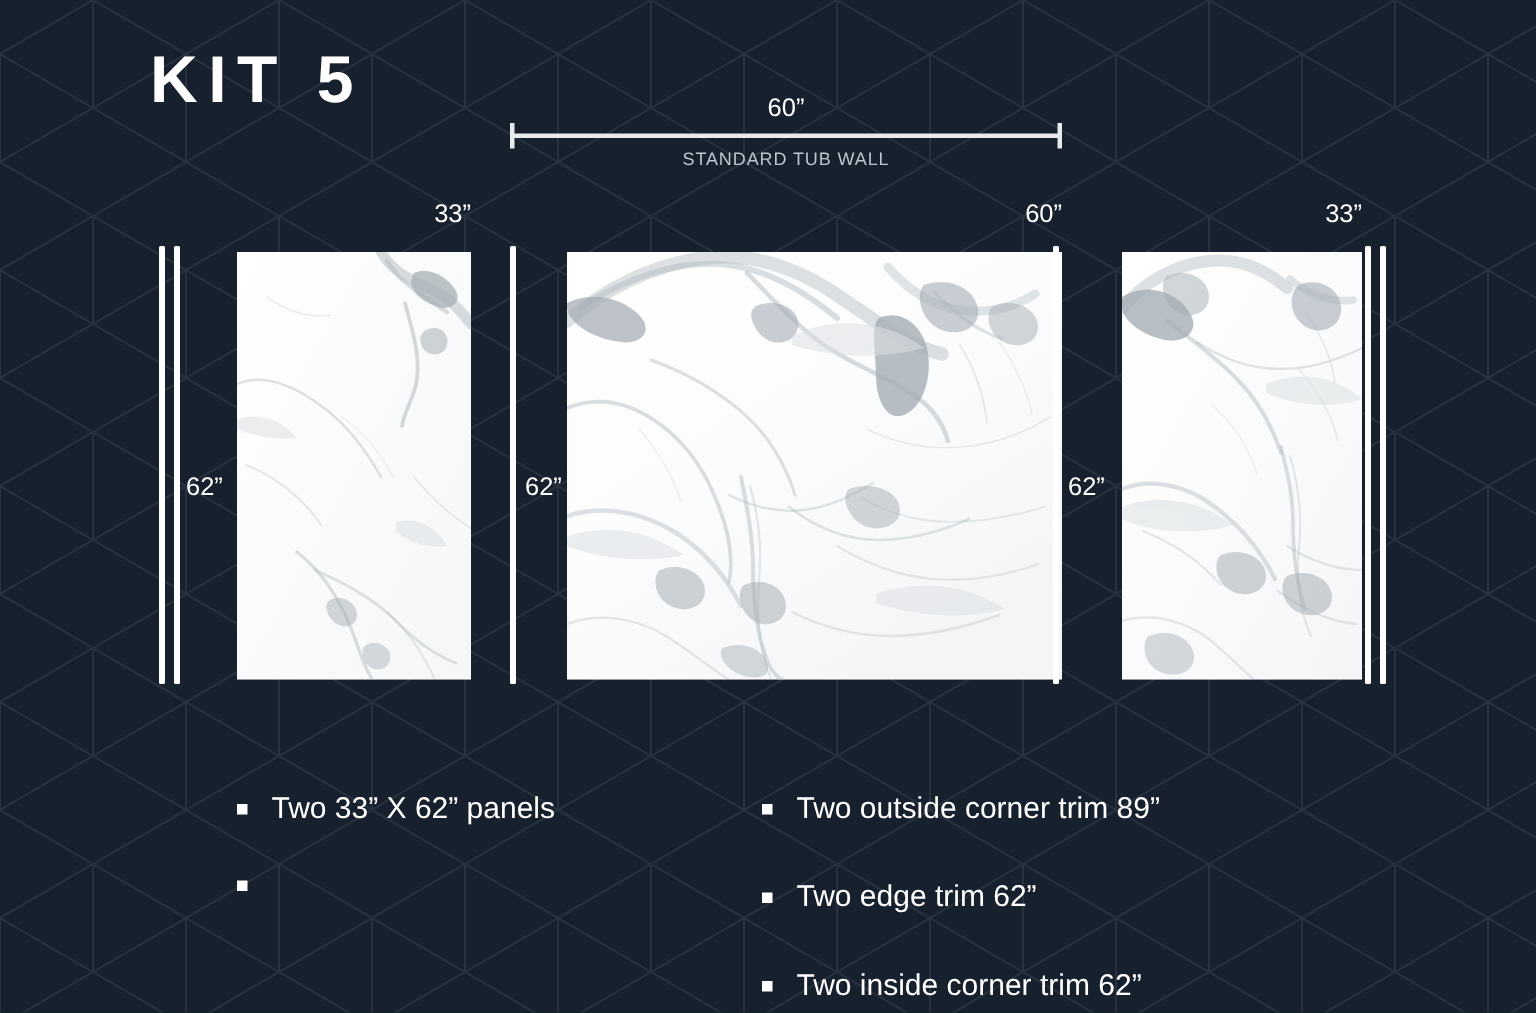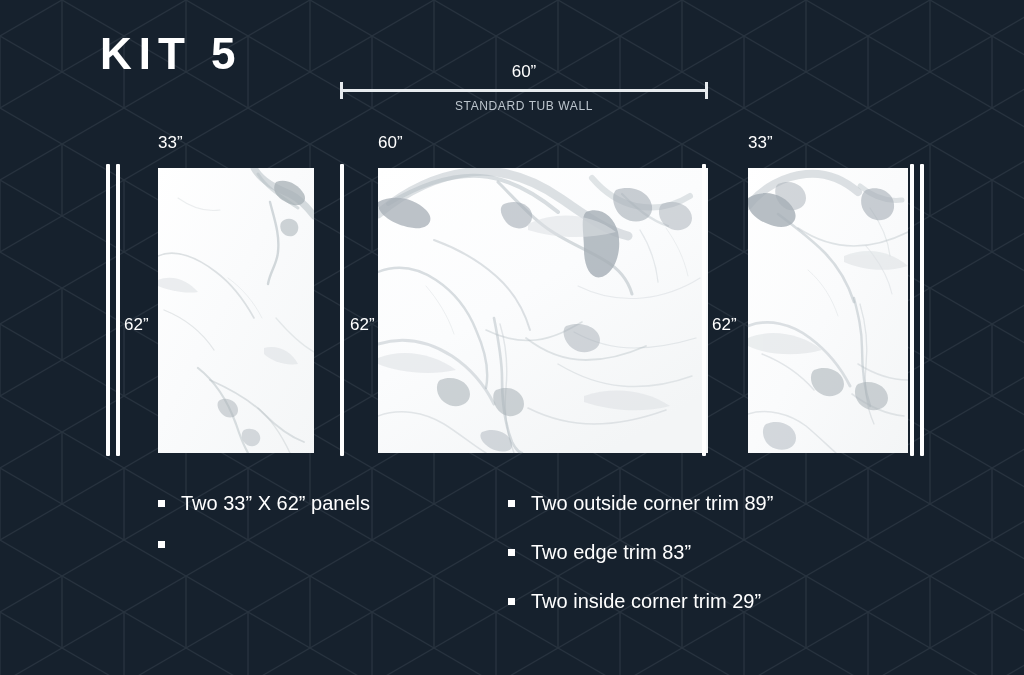--- a/index.html
+++ b/index.html
@@ -76,21 +76,21 @@
     font-size: 12px;
     color: #bcc5cd;
     letter-spacing: 0.6px;
   }
 
   
   .width-label {
     position: absolute;
     font-size: 17px;
     color: #ffffff;
-    text-align: left;
+    text-align: right;
     z-index: 5;
     top: 133px;
   }
   #wl-left   { left: 158px; width: 156px; }
   #wl-center { left: 378px; width: 330px; }
   #wl-right  { left: 748px; width: 160px; }
 
   
   .height-label {
     position: absolute;
@@ -131,20 +131,21 @@
   .panel svg { display: block; width: 100%; height: 100%; }
 
   
   .legend-col { position: absolute; z-index: 5; }
   #legend-left  { left: 158px; top: 492px; }
   #legend-right { left: 508px; top: 492px; }
   .legend-item {
     display: flex;
     align-items: center;
     margin-bottom: 26px;
+    margin-top: 36px;
   }
   .legend-bullet {
     width: 7px;
     height: 7px;
     background: #ffffff;
     margin-right: 16px;
     flex: 0 0 auto;
   }
   .legend-text {
     font-size: 20px;
@@ -335,21 +336,21 @@
     </div>
   </div>
 
   <div class="legend-col" id="legend-right">
     <div class="legend-item">
       <span class="legend-bullet"></span>
       <span class="legend-text">Two outside corner trim 89”</span>
     </div>
     <div class="legend-item">
       <span class="legend-bullet"></span>
-      <span class="legend-text">Two edge trim 83”</span>
-    </div>
-    <div class="legend-item">
-      <span class="legend-bullet"></span>
-      <span class="legend-text">Two inside corner trim 29”</span>
+      <span class="legend-text">Two edge trim 62”</span>
+    </div>
+    <div class="legend-item">
+      <span class="legend-bullet"></span>
+      <span class="legend-text">Two inside corner trim 62”</span>
     </div>
   </div>
 
 </div>
 
 </body></html>

